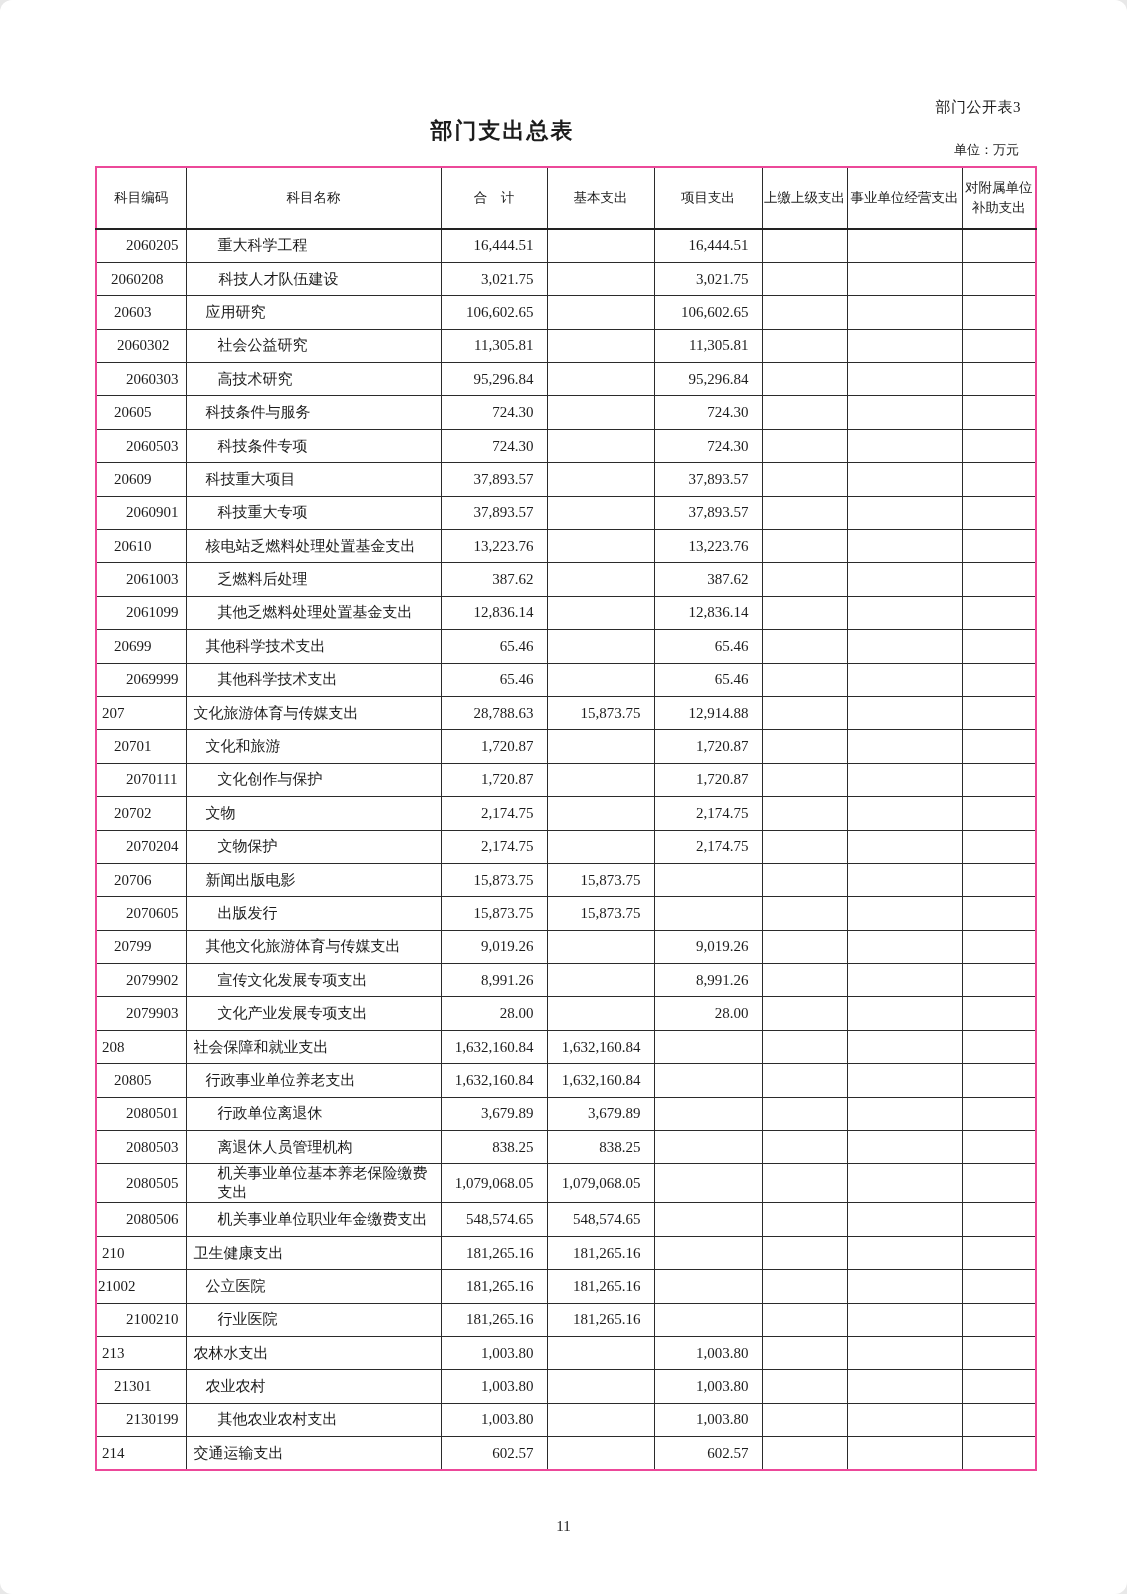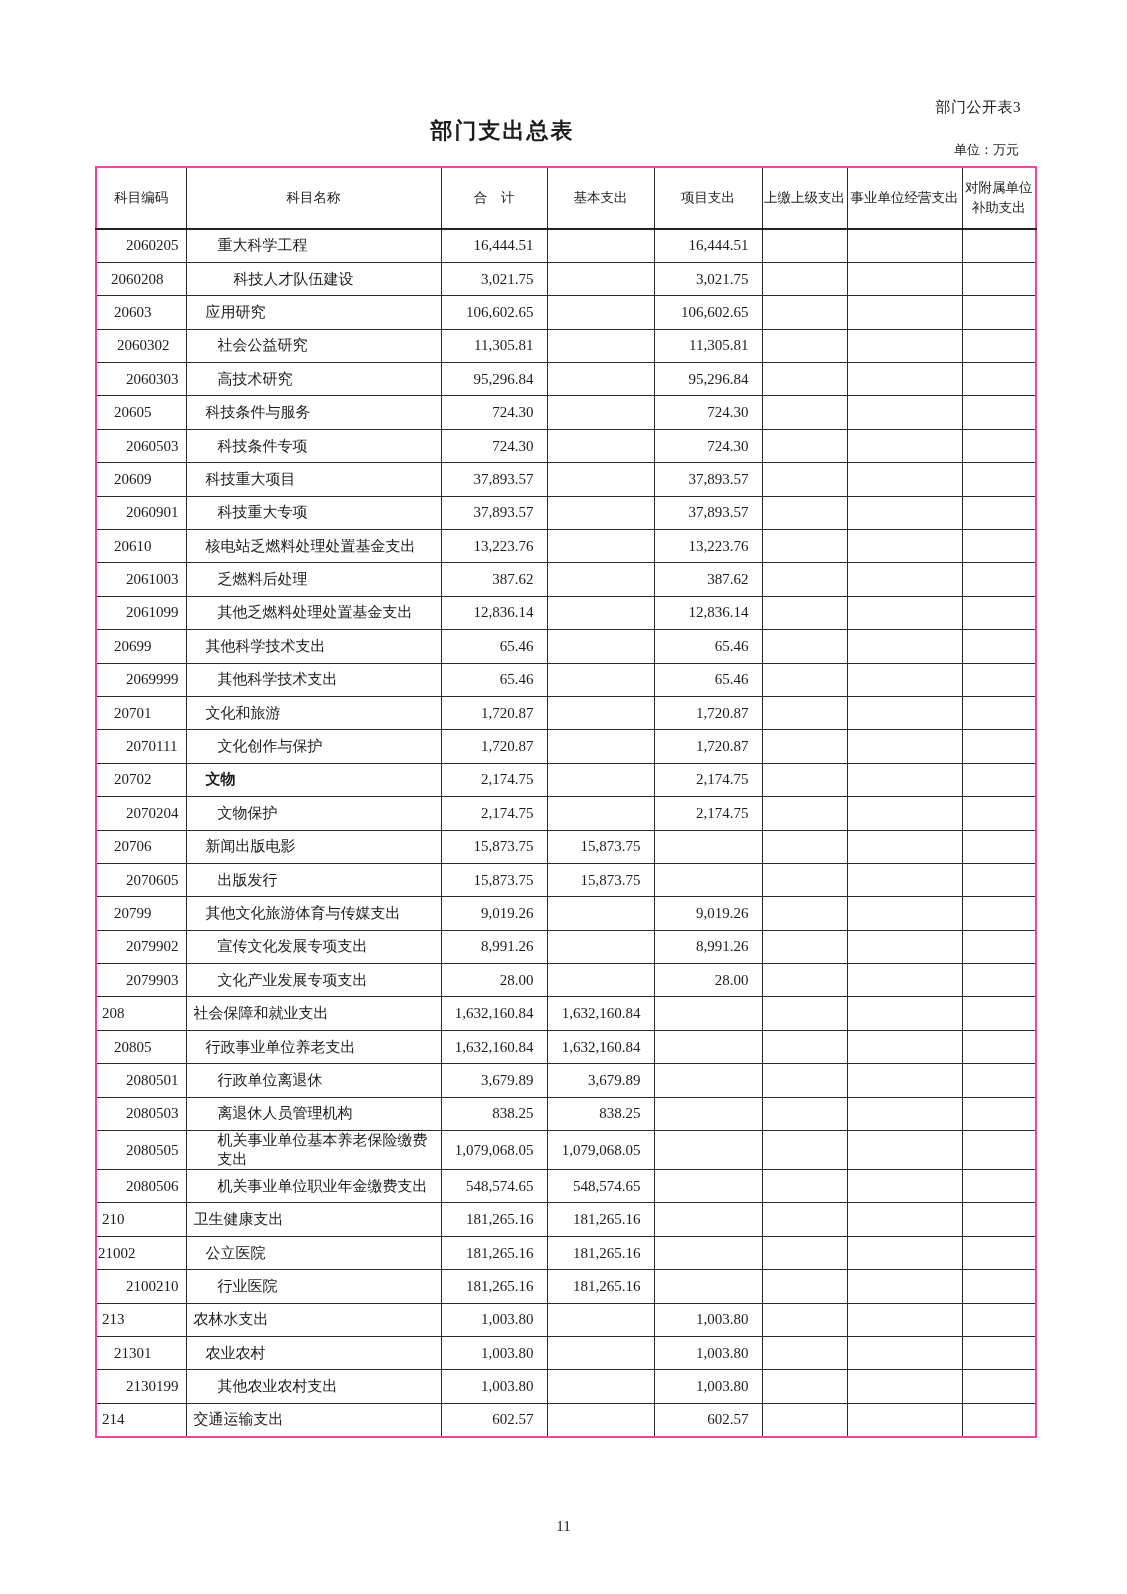--- a/index.html
+++ b/index.html
@@ -6,20 +6,21 @@
   html, body { background: #e8e8e8; }
   .page {
     position: relative;
     width: 1127px;
     height: 1594px;
     background: #ffffff;
     margin: 0 auto;
     font-family: "Liberation Serif", "DejaVu Serif", serif;
     color: #1c1c1c;
     overflow: hidden;
+    border-radius: 12px;
   }
   .doc-label {
     position: absolute;
     top: 98px;
     right: 106px;
     font-size: 15px;
     letter-spacing: 0.5px;
   }
   .page-title {
     position: absolute;
@@ -124,21 +125,21 @@
           <td class="name-cell" style="padding-left: 31px;">重大科学工程</td>
           <td class="num-cell">16,444.51</td>
           <td class="num-cell"></td>
           <td class="num-cell">16,444.51</td>
           <td class="num-cell"></td>
           <td class="num-cell"></td>
           <td class="num-cell"></td>
         </tr>
         <tr>
           <td class="code-cell" style="padding-left: 14px;">2060208</td>
-          <td class="name-cell" style="padding-left: 47px;">科技人才队伍建设</td>
+          <td class="name-cell" style="padding-left: 32px;">科技人才队伍建设</td>
           <td class="num-cell">3,021.75</td>
           <td class="num-cell"></td>
           <td class="num-cell">3,021.75</td>
           <td class="num-cell"></td>
           <td class="num-cell"></td>
           <td class="num-cell"></td>
         </tr>
         <tr>
           <td class="code-cell" style="padding-left: 17px;">20603</td>
           <td class="name-cell" style="padding-left: 19px;">应用研究</td>
@@ -253,20 +254,30 @@
           <td class="code-cell" style="padding-left: 29px;">2069999</td>
           <td class="name-cell" style="padding-left: 31px;">其他科学技术支出</td>
           <td class="num-cell">65.46</td>
           <td class="num-cell"></td>
           <td class="num-cell">65.46</td>
           <td class="num-cell"></td>
           <td class="num-cell"></td>
           <td class="num-cell"></td>
         </tr>
         <tr>
+          <td class="code-cell" style="padding-left: 5px;">207</td>
+          <td class="name-cell" style="padding-left: 7px;">文化旅游体育与传媒支出</td>
+          <td class="num-cell">28,788.63</td>
+          <td class="num-cell">15,873.75</td>
+          <td class="num-cell">12,914.88</td>
+          <td class="num-cell"></td>
+          <td class="num-cell"></td>
+          <td class="num-cell"></td>
+        </tr>
+        <tr>
           <td class="code-cell" style="padding-left: 17px;">20701</td>
           <td class="name-cell" style="padding-left: 19px;">文化和旅游</td>
           <td class="num-cell">1,720.87</td>
           <td class="num-cell"></td>
           <td class="num-cell">1,720.87</td>
           <td class="num-cell"></td>
           <td class="num-cell"></td>
           <td class="num-cell"></td>
         </tr>
         <tr>
@@ -274,21 +285,21 @@
           <td class="name-cell" style="padding-left: 31px;">文化创作与保护</td>
           <td class="num-cell">1,720.87</td>
           <td class="num-cell"></td>
           <td class="num-cell">1,720.87</td>
           <td class="num-cell"></td>
           <td class="num-cell"></td>
           <td class="num-cell"></td>
         </tr>
         <tr>
           <td class="code-cell" style="padding-left: 17px;">20702</td>
-          <td class="name-cell" style="padding-left: 19px; font-weight: bold;">文物</td>
+          <td class="name-cell" style="padding-left: 19px;">文物</td>
           <td class="num-cell">2,174.75</td>
           <td class="num-cell"></td>
           <td class="num-cell">2,174.75</td>
           <td class="num-cell"></td>
           <td class="num-cell"></td>
           <td class="num-cell"></td>
         </tr>
         <tr>
           <td class="code-cell" style="padding-left: 29px;">2070204</td>
           <td class="name-cell" style="padding-left: 31px;">文物保护</td>

